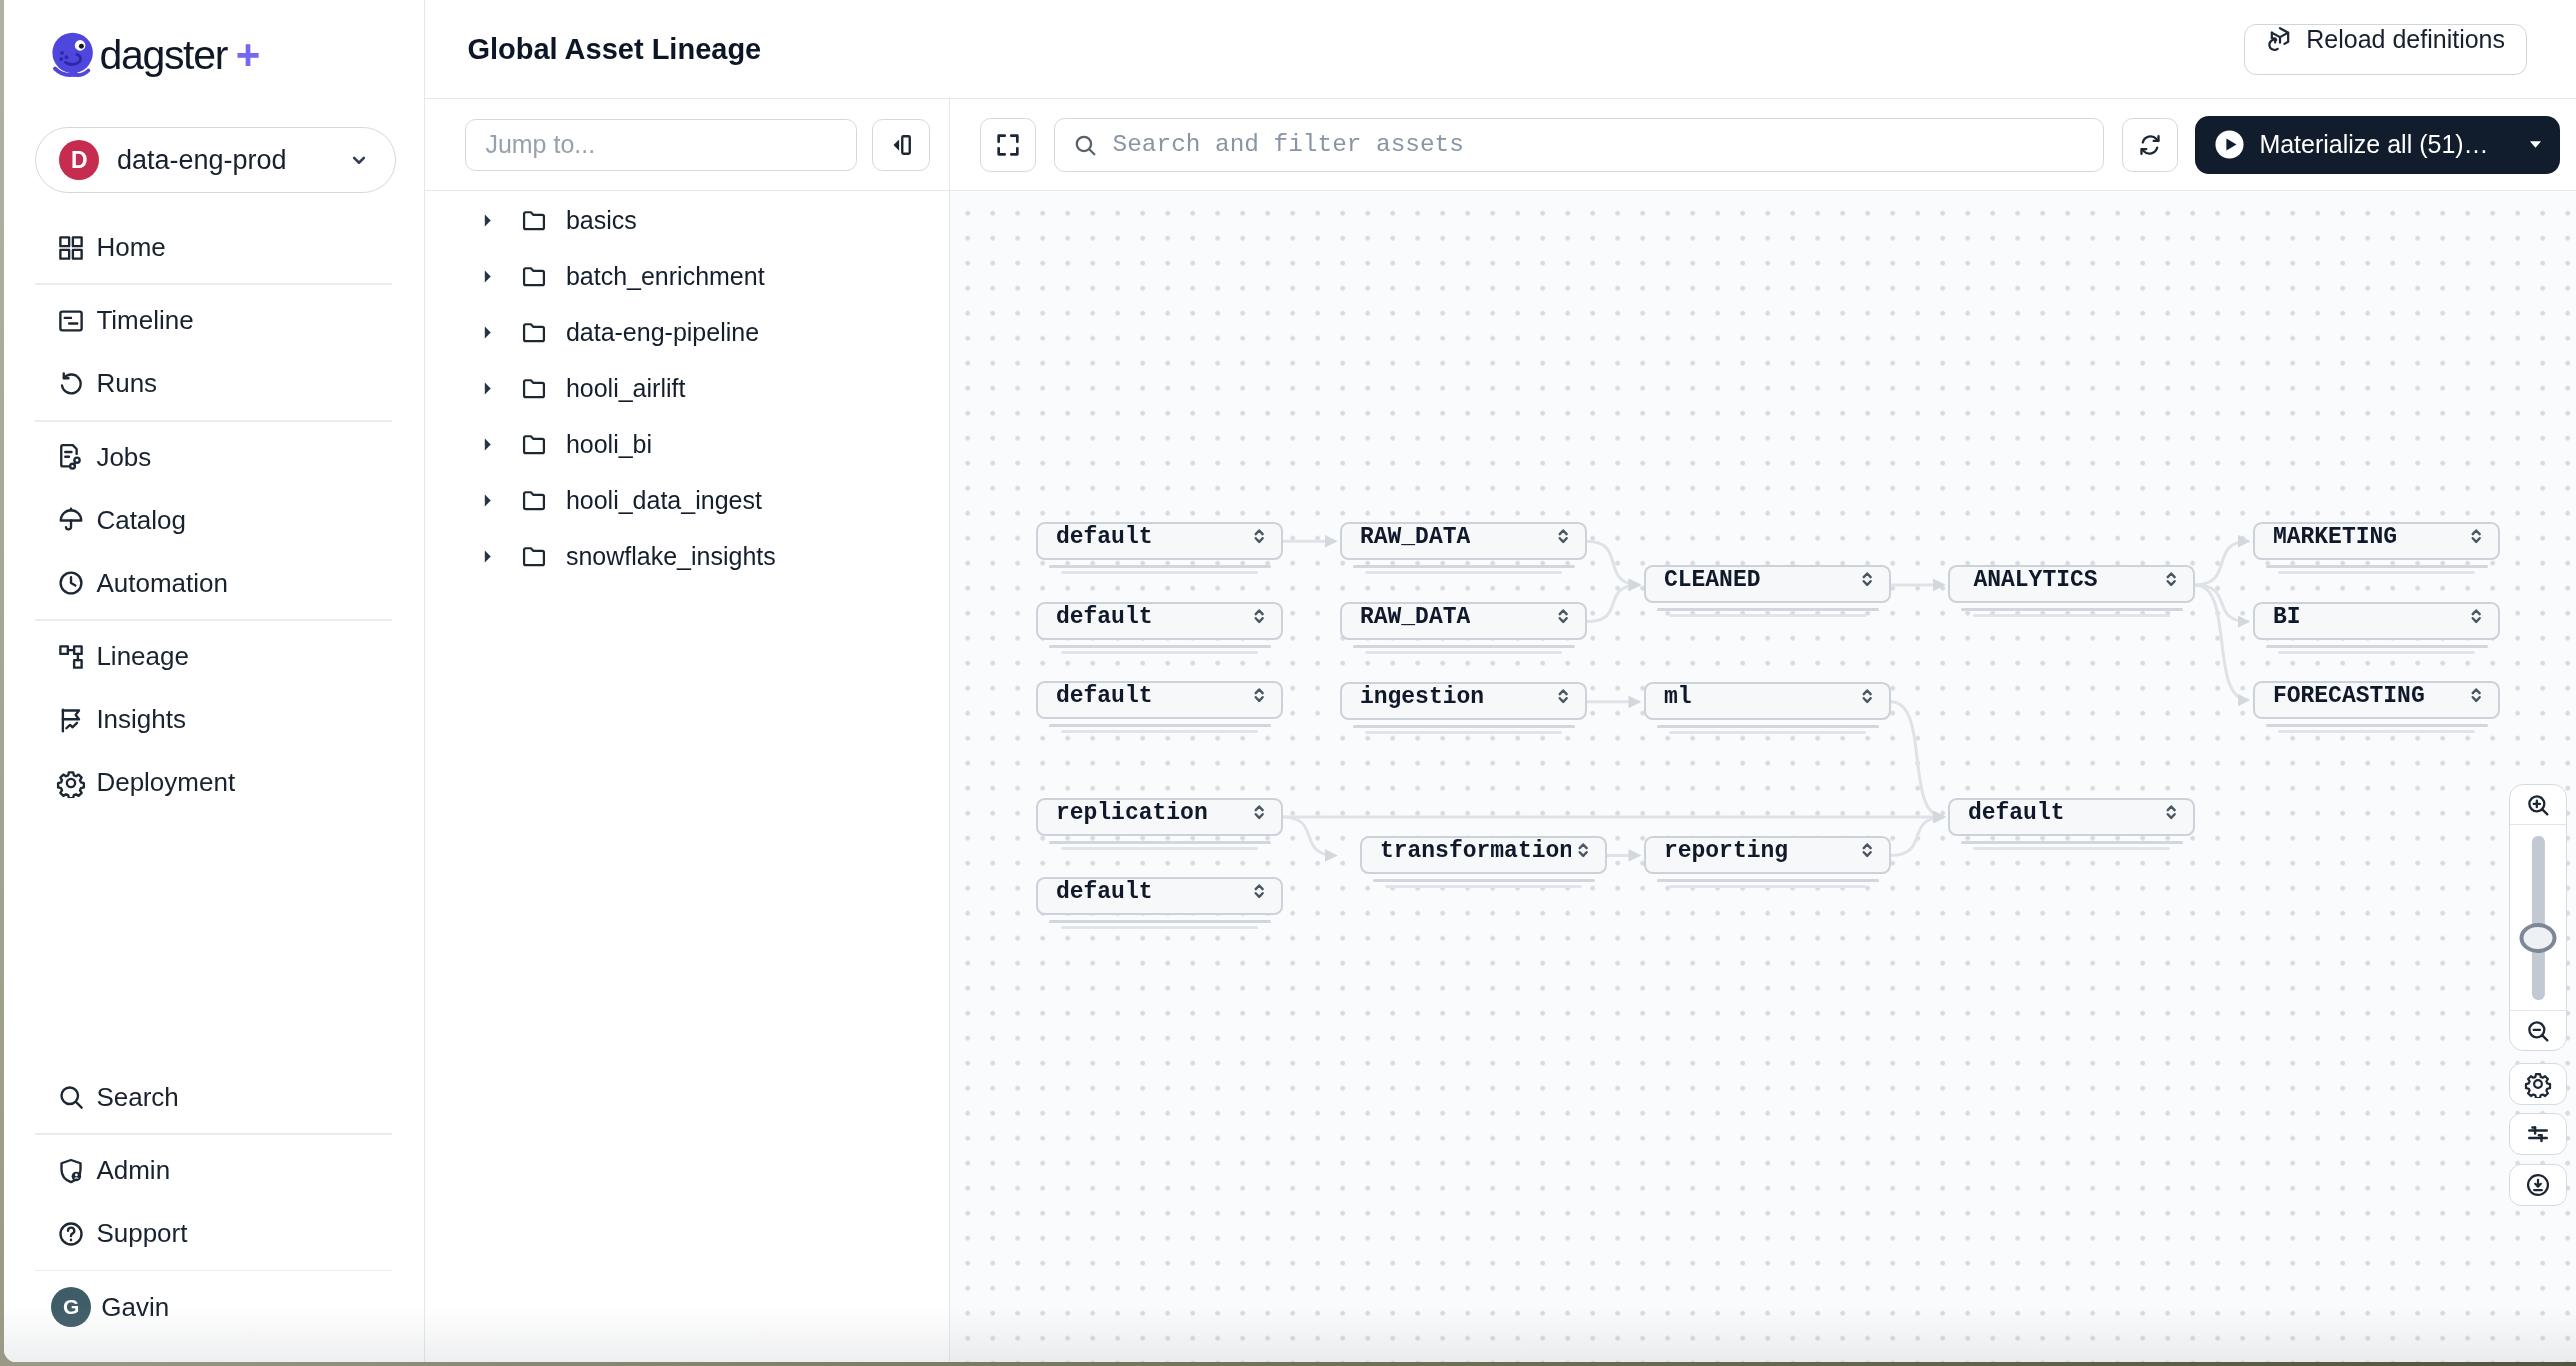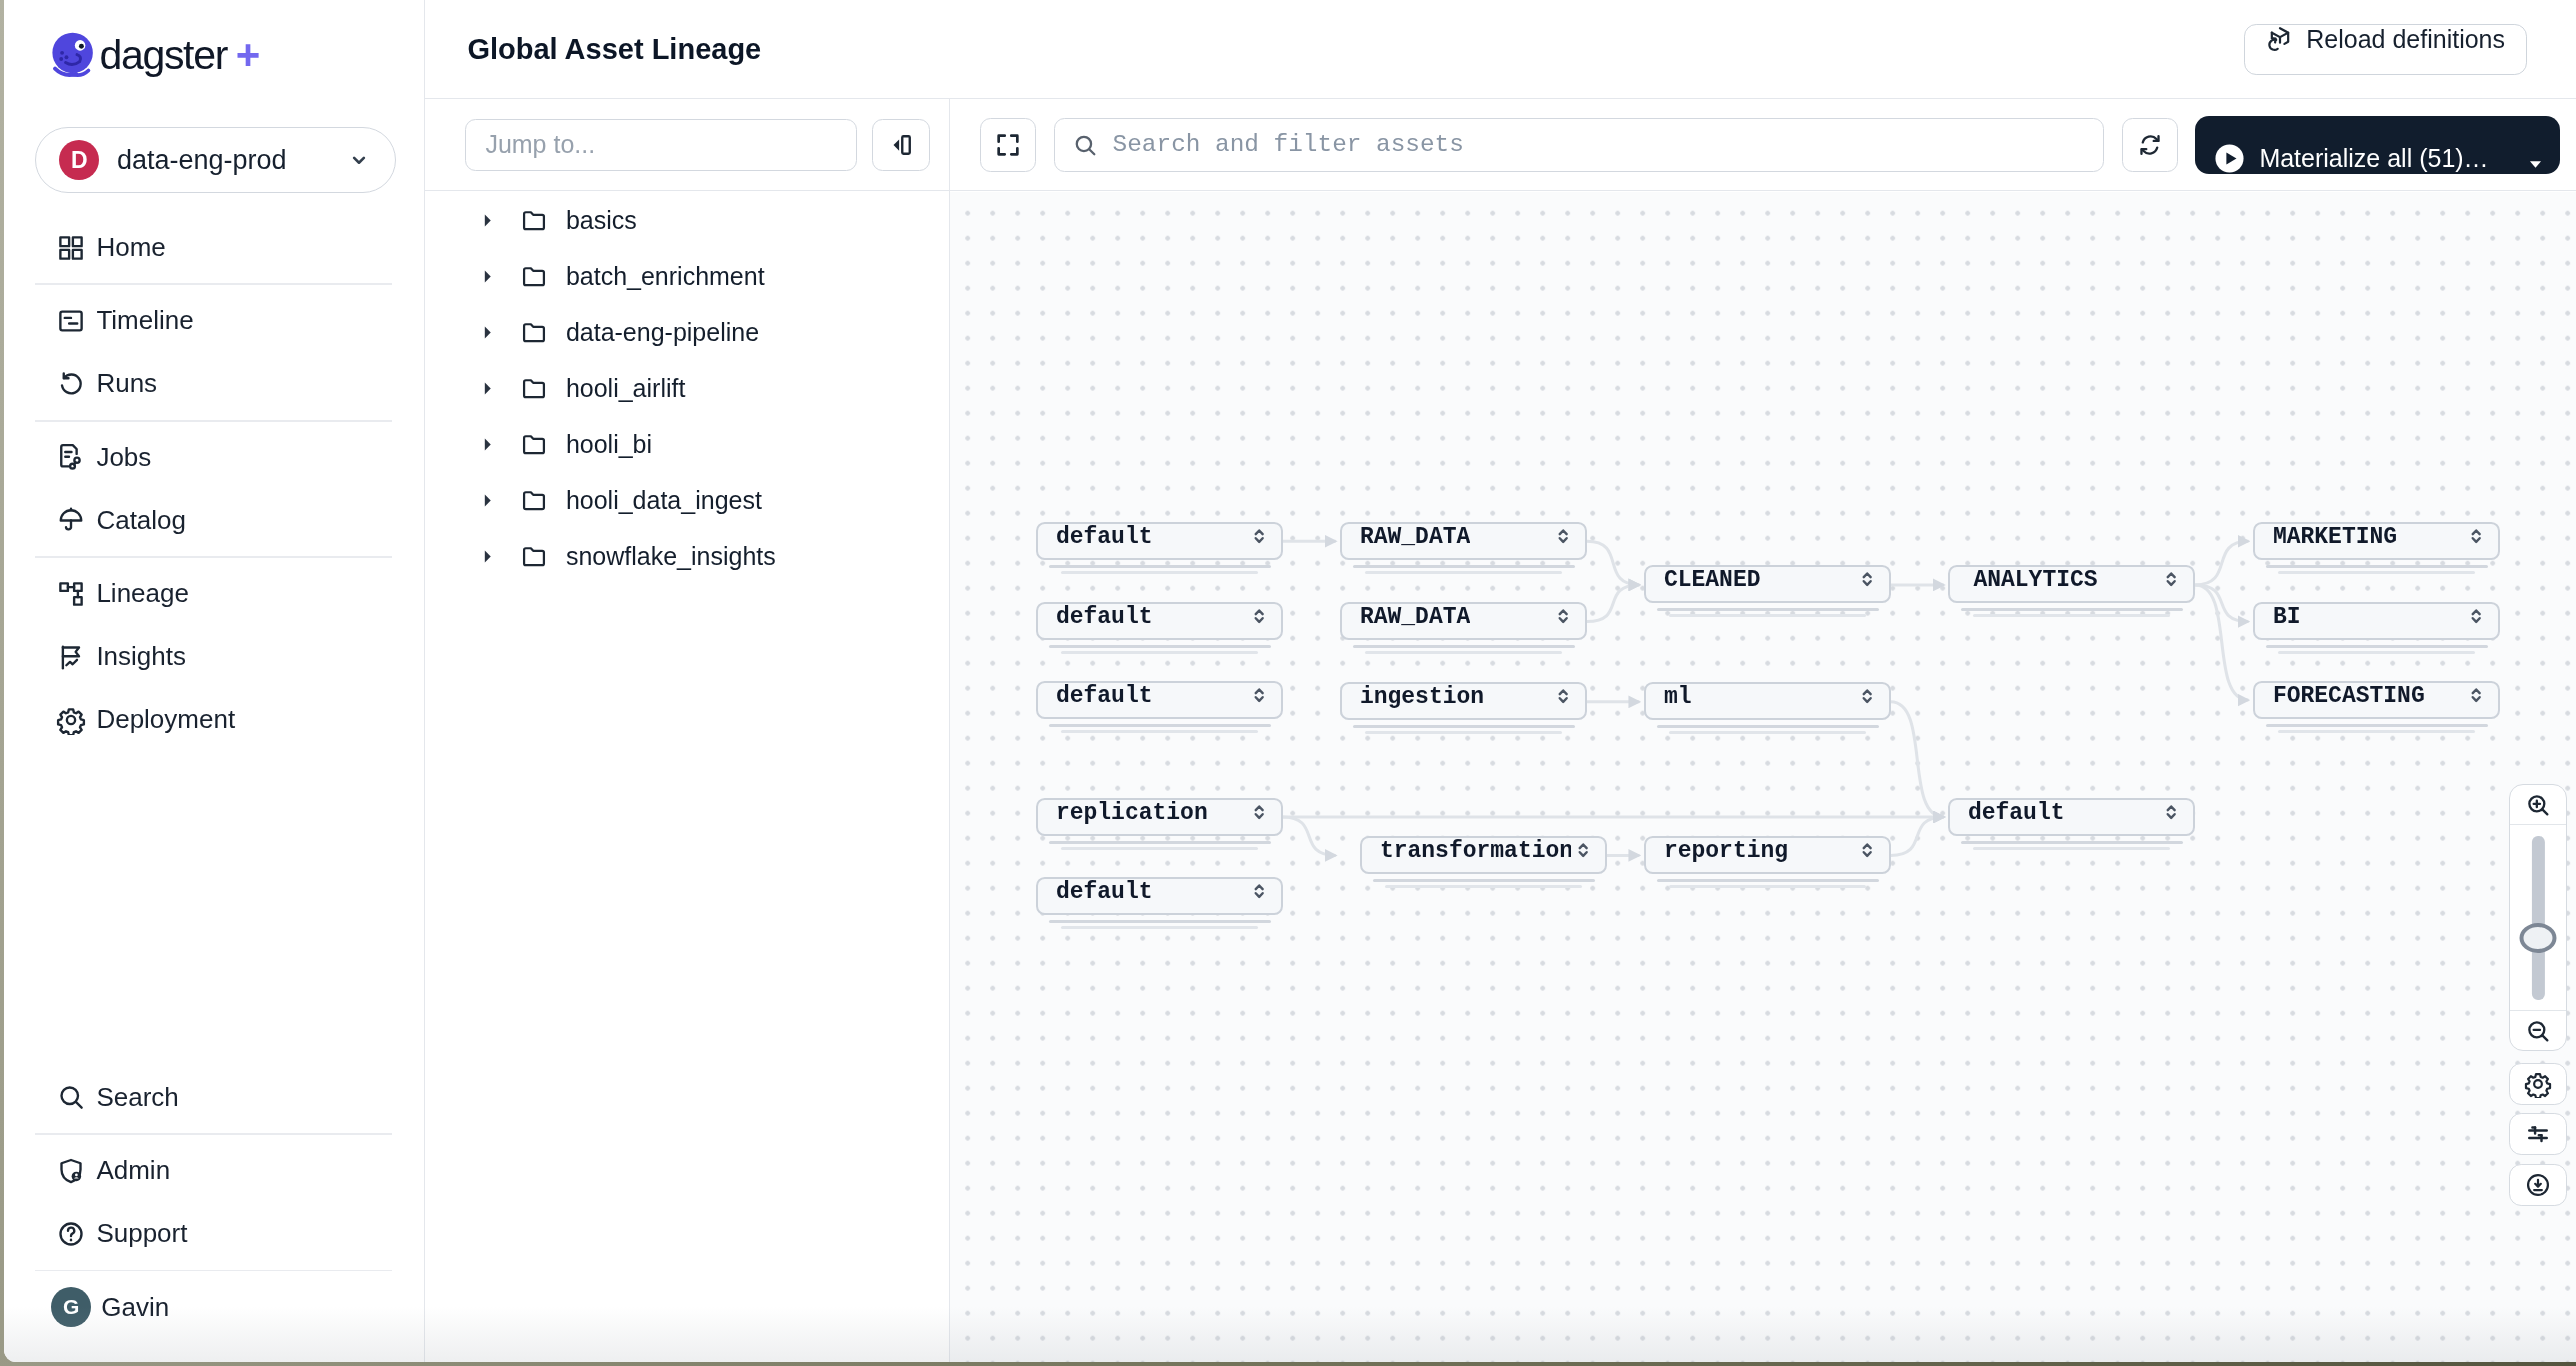--- a/index.html
+++ b/index.html
@@ -49,21 +49,21 @@
   .tree-row { height:56px; display:flex; align-items:center; padding-left:51px; font-size:25px; color:#141e2c; cursor:pointer; }
   .tree-row .caret { width:23px; height:23px; margin-right:21px; color:#2a3340; flex:none; }
   .tree-row .fico { width:28px; height:28px; margin-right:17.5px; color:#1d2733; flex:none; }
   
   .graph-toolbar { position:absolute; left:946px; right:0; top:99px; height:92px; background:#fff; border-bottom:1.7px solid #e4e7ec; display:flex; align-items:center; padding:0 15.7px 0 30px; gap:17.5px; }
   .sq-btn { width:56px; height:54px; border:1.7px solid #d3d8df; border-radius:10.5px; background:#fff; display:flex; align-items:center; justify-content:center; flex:none; cursor:pointer; color:#1d2733; }
   .asset-search { flex:1; height:54px; border:1.7px solid #d3d8df; border-radius:10.5px; display:flex; align-items:center; padding:0 17.5px; gap:12.2px; min-width:0; background:#fff; }
   .asset-search .ic { width:26px; height:26px; color:#58616d; flex:none; }
   .asset-search input { border:none; outline:none; font-family:"Liberation Mono","DejaVu Sans Mono",monospace; font-size:24.4px; color:#14532d; flex:1; min-width:0; background:transparent; }
   .asset-search input::placeholder { color:#8995a4; }
-  .materialize { height:58px; border-radius:14px; background:#111d2d; color:#fff; display:flex; align-items:flex-end; flex:none; cursor:pointer; }
+  .materialize { height:58px; border-radius:14px; background:#111d2d; color:#fff; display:flex; align-items:center; flex:none; cursor:pointer; }
   .mat-main { display:flex; align-items:center; gap:14px; padding:0 21px 0 19px; font-size:25px; font-weight:400; }
   .mat-div { width:1.7px; background:#39455a; margin:0; }
   .mat-caret { width:49px; display:flex; align-items:center; justify-content:center; }
   
   .canvas {
     position:absolute; left:946px; top:192px; right:0; bottom:0; overflow:hidden;
     background-color:#fafbfc;
     background-image:radial-gradient(circle,#d7dbe0 2.2px,transparent 2.3px);
     background-size:25px 25px; background-position:5.2px 8.7px;
   }
@@ -172,20 +172,29 @@
         <div class="nav-item">
           <span class="ic">
             <svg width="30" height="30" viewBox="0 0 24 24" fill="none" stroke="currentColor" stroke-width="1.9" stroke-linecap="round" stroke-linejoin="round">
               <path d="M3.8 12.4a8.2 8.2 0 0 1 16.4 0H3.8z"></path>
               <path d="M12 12.4v4.8a2 2 0 0 1-4 .5"></path>
               <path d="M12 4.2V3"></path>
             </svg>
           </span>
           <span>Catalog</span>
         </div>
+        <div class="nav-item">
+          <span class="ic">
+            <svg width="30" height="30" viewBox="0 0 24 24" fill="none" stroke="currentColor" stroke-width="1.9" stroke-linecap="round" stroke-linejoin="round">
+              <circle cx="12" cy="12" r="8.3"></circle>
+              <path d="M12 7.4V12l3.5 2"></path>
+            </svg>
+          </span>
+          <span>Automation</span>
+        </div>
         <div class="nav-div"></div>
         <div class="nav-item">
           <span class="ic">
             <svg width="30" height="30" viewBox="0 0 24 24" fill="none" stroke="currentColor" stroke-width="1.9" stroke-linecap="round" stroke-linejoin="round">
               <rect x="3.5" y="3.5" width="6" height="6"></rect>
               <rect x="14.5" y="3.5" width="6" height="6"></rect>
               <rect x="14.5" y="14.5" width="6" height="6"></rect>
               <path d="M9.5 6.5h5M17.5 9.5v5"></path>
             </svg>
           </span>

